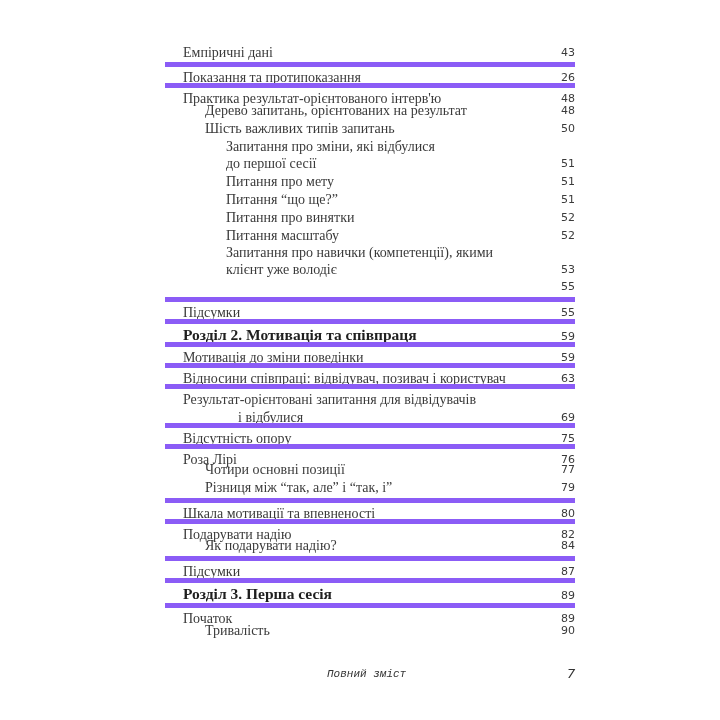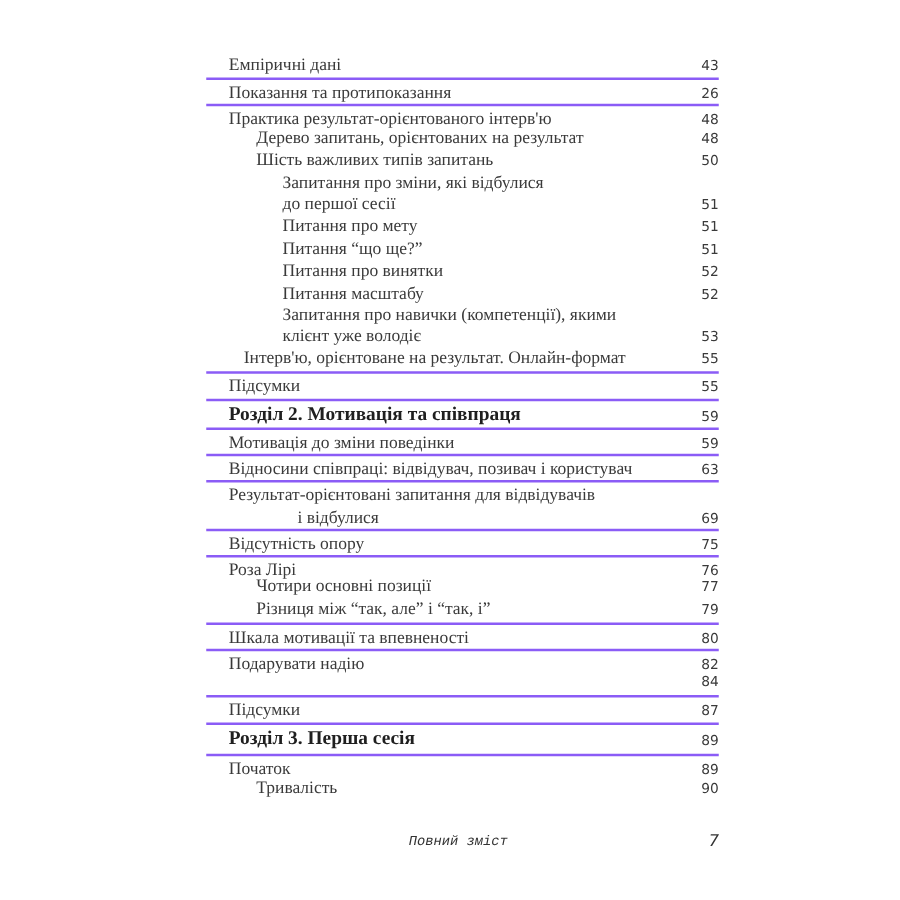--- a/index.html
+++ b/index.html
@@ -4,21 +4,21 @@
 <style>
   html, body { margin: 0; padding: 0; background: #ffffff; }
   body { width: 720px; height: 720px; position: relative; overflow: hidden;
          font-family: "Liberation Serif", "DejaVu Serif", serif; color: #3a3a3a; }
   .page { position: absolute; left: 0; top: 0; width: 720px; height: 720px; }
   .toc { position: absolute; left: 165px; top: 42px; width: 410px; }
   .entry { position: absolute; left: 0; width: 410px; font-size: 14px; line-height: 17px; }
   .entry .title { position: absolute; left: 0; top: 0; white-space: nowrap; margin-left: 18px; }
   .entry .pg { position: absolute; right: 0; bottom: 0; font-family: "DejaVu Sans", sans-serif;
                font-size: 11px; color: #3a3a3a; }
-  .entry.sep { border-top: 2px solid #8b5cf6; }
+  .entry.sep { border-top: 5px solid #8b5cf6; }
   .entry.bold .title { font-weight: bold; font-size: 15.5px; color: #1f1f1f; }
   .footer-title { position: absolute; left: 327px; top: 668px; font-family: Liberation Mono, monospace;
                   font-style: italic; font-size: 11px; color: #333; }
   .footer-num { position: absolute; left: 567px; top: 666px; font-family: "DejaVu Sans", sans-serif;
                 font-style: italic; font-size: 13px; color: #333; }
 </style>
 </head>
 <body>
 
 <div class="page">
@@ -64,21 +64,20 @@
     <div class="entry" style="top:185px;height:17px;">
       <span class="title" style="left:43px">Питання масштабу</span>
       <span class="pg">52</span>
     </div>
     <div class="entry" style="top:202px;height:34px;">
       <span class="title" style="left:43px">Запитання про навички (компетенції), якими</span>
       <span class="title" style="left:43px;top:17px">клієнт уже володіє</span>
       <span class="pg">53</span>
     </div>
     <div class="entry" style="top:236px;height:17px;">
-      <span class="title" style="left:12px">Інтерв'ю, орієнтоване на результат. Онлайн-формат</span>
       <span class="pg">55</span>
     </div>
     <div class="entry sep" style="top:255px;height:19px;">
       <span class="title" style="left:0;top:2px">Підсумки</span>
       <span class="pg">55</span>
     </div>
     <div class="entry sep bold" style="top:277px;height:21px;">
       <span class="title" style="left:0;top:2px">Розділ 2. Мотивація та співпраця</span>
       <span class="pg">59</span>
     </div>
@@ -113,20 +112,21 @@
     </div>
     <div class="entry sep" style="top:456px;height:19px;">
       <span class="title" style="left:0;top:2px">Шкала мотивації та впевненості</span>
       <span class="pg">80</span>
     </div>
     <div class="entry sep" style="top:477px;height:19px;">
       <span class="title" style="left:0;top:2px">Подарувати надію</span>
       <span class="pg">82</span>
     </div>
     <div class="entry" style="top:495px;height:17px;">
+      <span class="title" style="left:22px">Як подарувати надію?</span>
       <span class="pg">84</span>
     </div>
     <div class="entry sep" style="top:514px;height:19px;">
       <span class="title" style="left:0;top:2px">Підсумки</span>
       <span class="pg">87</span>
     </div>
     <div class="entry sep bold" style="top:536px;height:21px;">
       <span class="title" style="left:0;top:2px">Розділ 3. Перша сесія</span>
       <span class="pg">89</span>
     </div>

